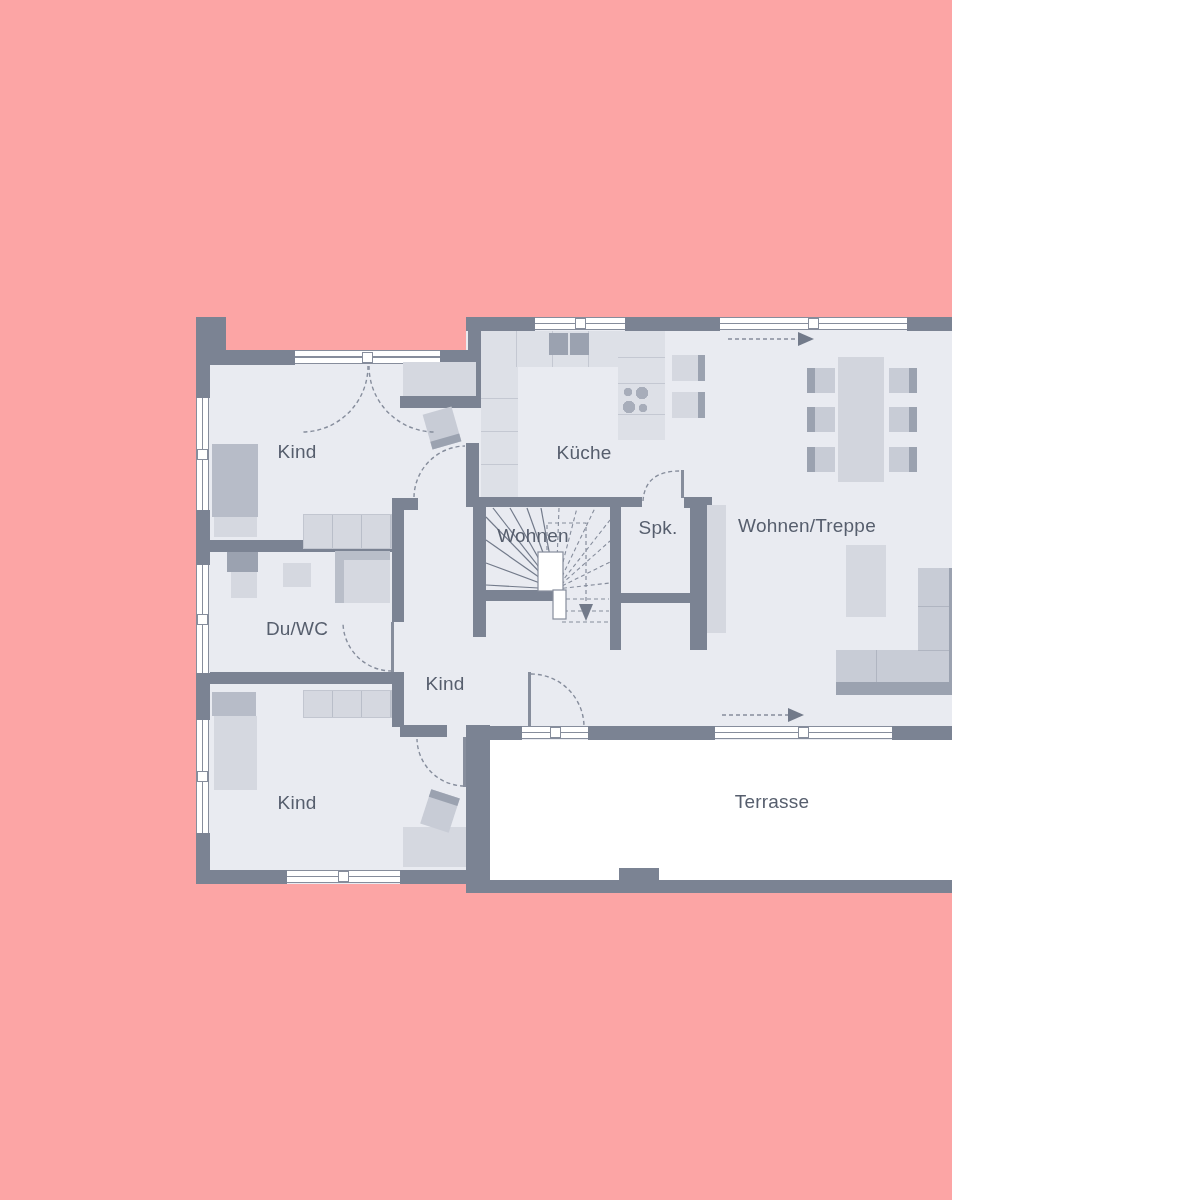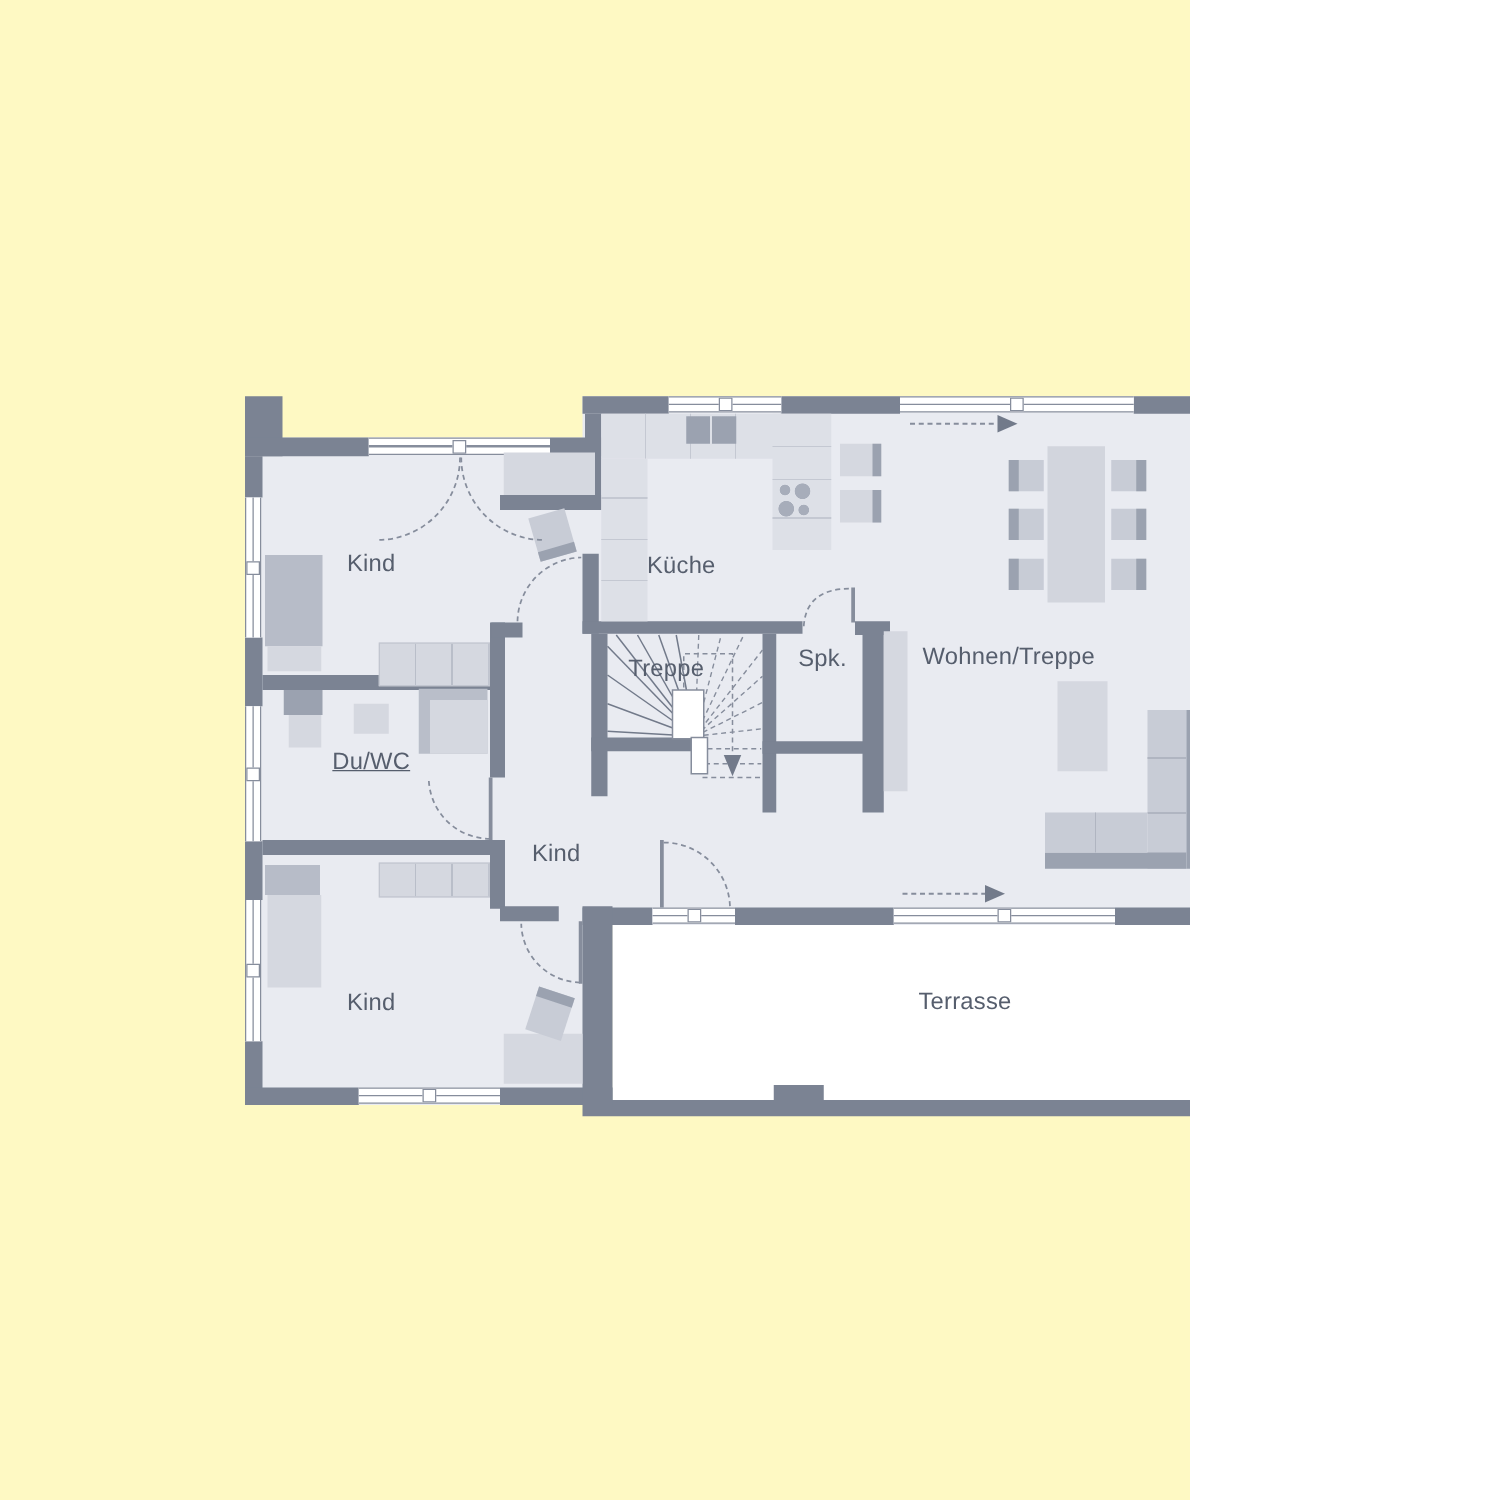--- a/index.html
+++ b/index.html
@@ -1,16 +1,16 @@
 <!DOCTYPE html>
 <html><head>
 <meta charset="utf-8">
 <style>
   html,body{margin:0;padding:0;background:#ffffff;}
-  #page{position:relative;width:952px;height:1200px;background:#fef9c3;overflow:hidden;
+  #page{position:relative;width:952px;height:1200px;background:#fca5a5;overflow:hidden;
         font-family:"Liberation Sans",sans-serif;}
   .abs{position:absolute;}
   .floor{position:absolute;background:#e9ebf1;}
   .wall{position:absolute;background:#7b8393;}
   .terrace{position:absolute;background:#ffffff;}
   .tband{position:absolute;background:#7b8393;}
   
   .win-h{position:absolute;background:#ffffff;border-top:1.5px solid #868d9c;border-bottom:1.5px solid #868d9c;}
   .win-h::before{content:"";position:absolute;left:0;right:0;top:50%;height:1.5px;margin-top:-0.75px;background:#868d9c;}
   .win-h::after{content:"";position:absolute;left:50%;top:50%;width:9px;height:9px;margin:-5.5px 0 0 -5.5px;background:#ffffff;border:1.5px solid #868d9c;}
@@ -187,22 +187,22 @@
 
     <g>
       <path d="M 728,339 L 798,339" stroke="#868d9c" stroke-width="1.6" fill="none" stroke-dasharray="4 3"></path>
       <polygon points="798,332 814,339 798,346" fill="#727a8a"></polygon>
       <path d="M 722,715 L 788,715" stroke="#868d9c" stroke-width="1.6" fill="none" stroke-dasharray="4 3"></path>
       <polygon points="788,708 804,715 788,722" fill="#727a8a"></polygon>
     </g>
   </svg>
 
   <div class="label" style="left:297px;top:452px;">Kind</div>
-  <div class="label" style="left:545px;top:453px;">Küche</div>
-  <div class="label" style="left:533px;top:536px;">Treppe</div>
+  <div class="label" style="left:584px;top:453px;">Küche</div>
+  <div class="label" style="left:533px;top:536px;">Wohnen</div>
   <div class="label" style="left:658px;top:528px;">Spk.</div>
   <div class="label" style="left:807px;top:526px;">Wohnen/Treppe</div>
-  <div class="label" style="left:297px;top:610px;text-decoration:underline;">Du/WC</div>
+  <div class="label" style="left:297px;top:629px;">Du/WC</div>
   <div class="label" style="left:445px;top:684px;">Kind</div>
   <div class="label" style="left:297px;top:803px;">Kind</div>
   <div class="label" style="left:772px;top:802px;">Terrasse</div>
 
 </div>
 
 </body></html>

